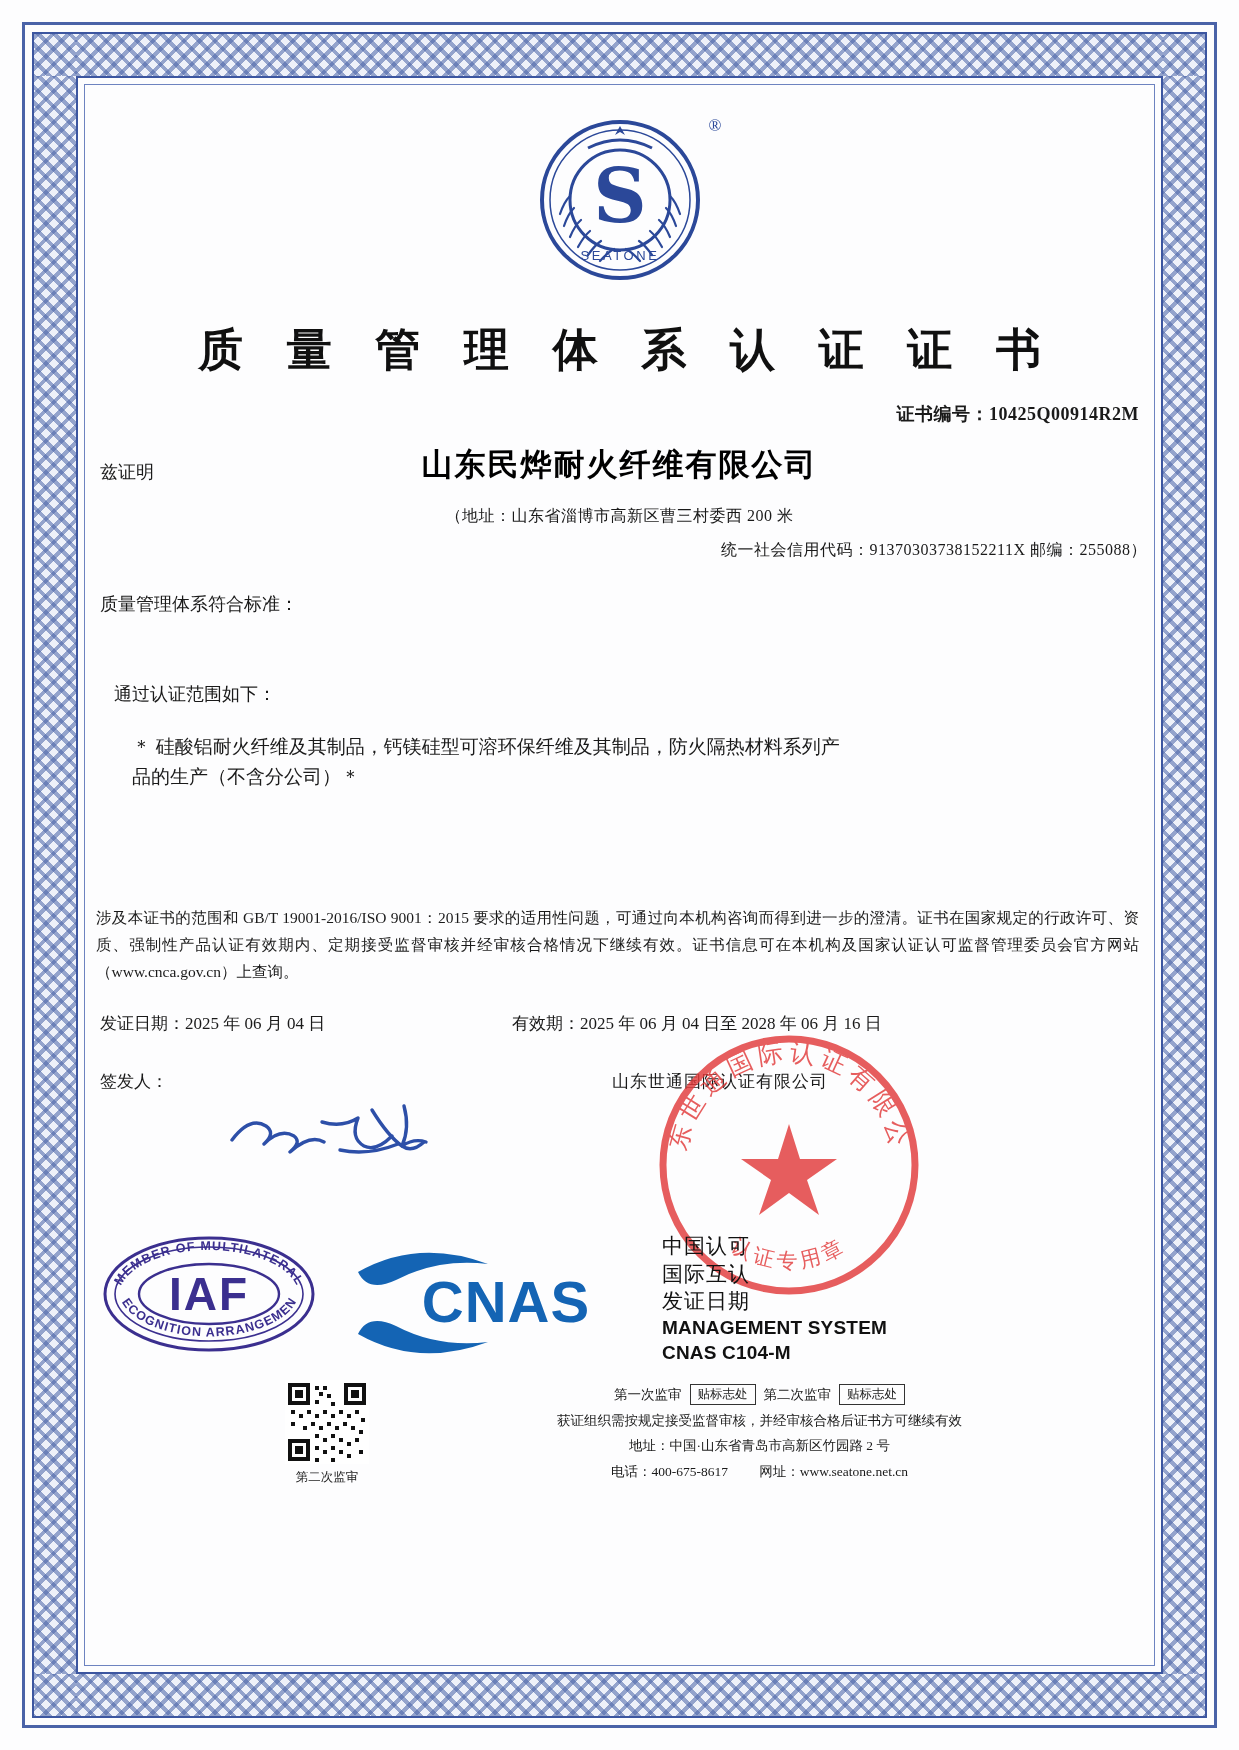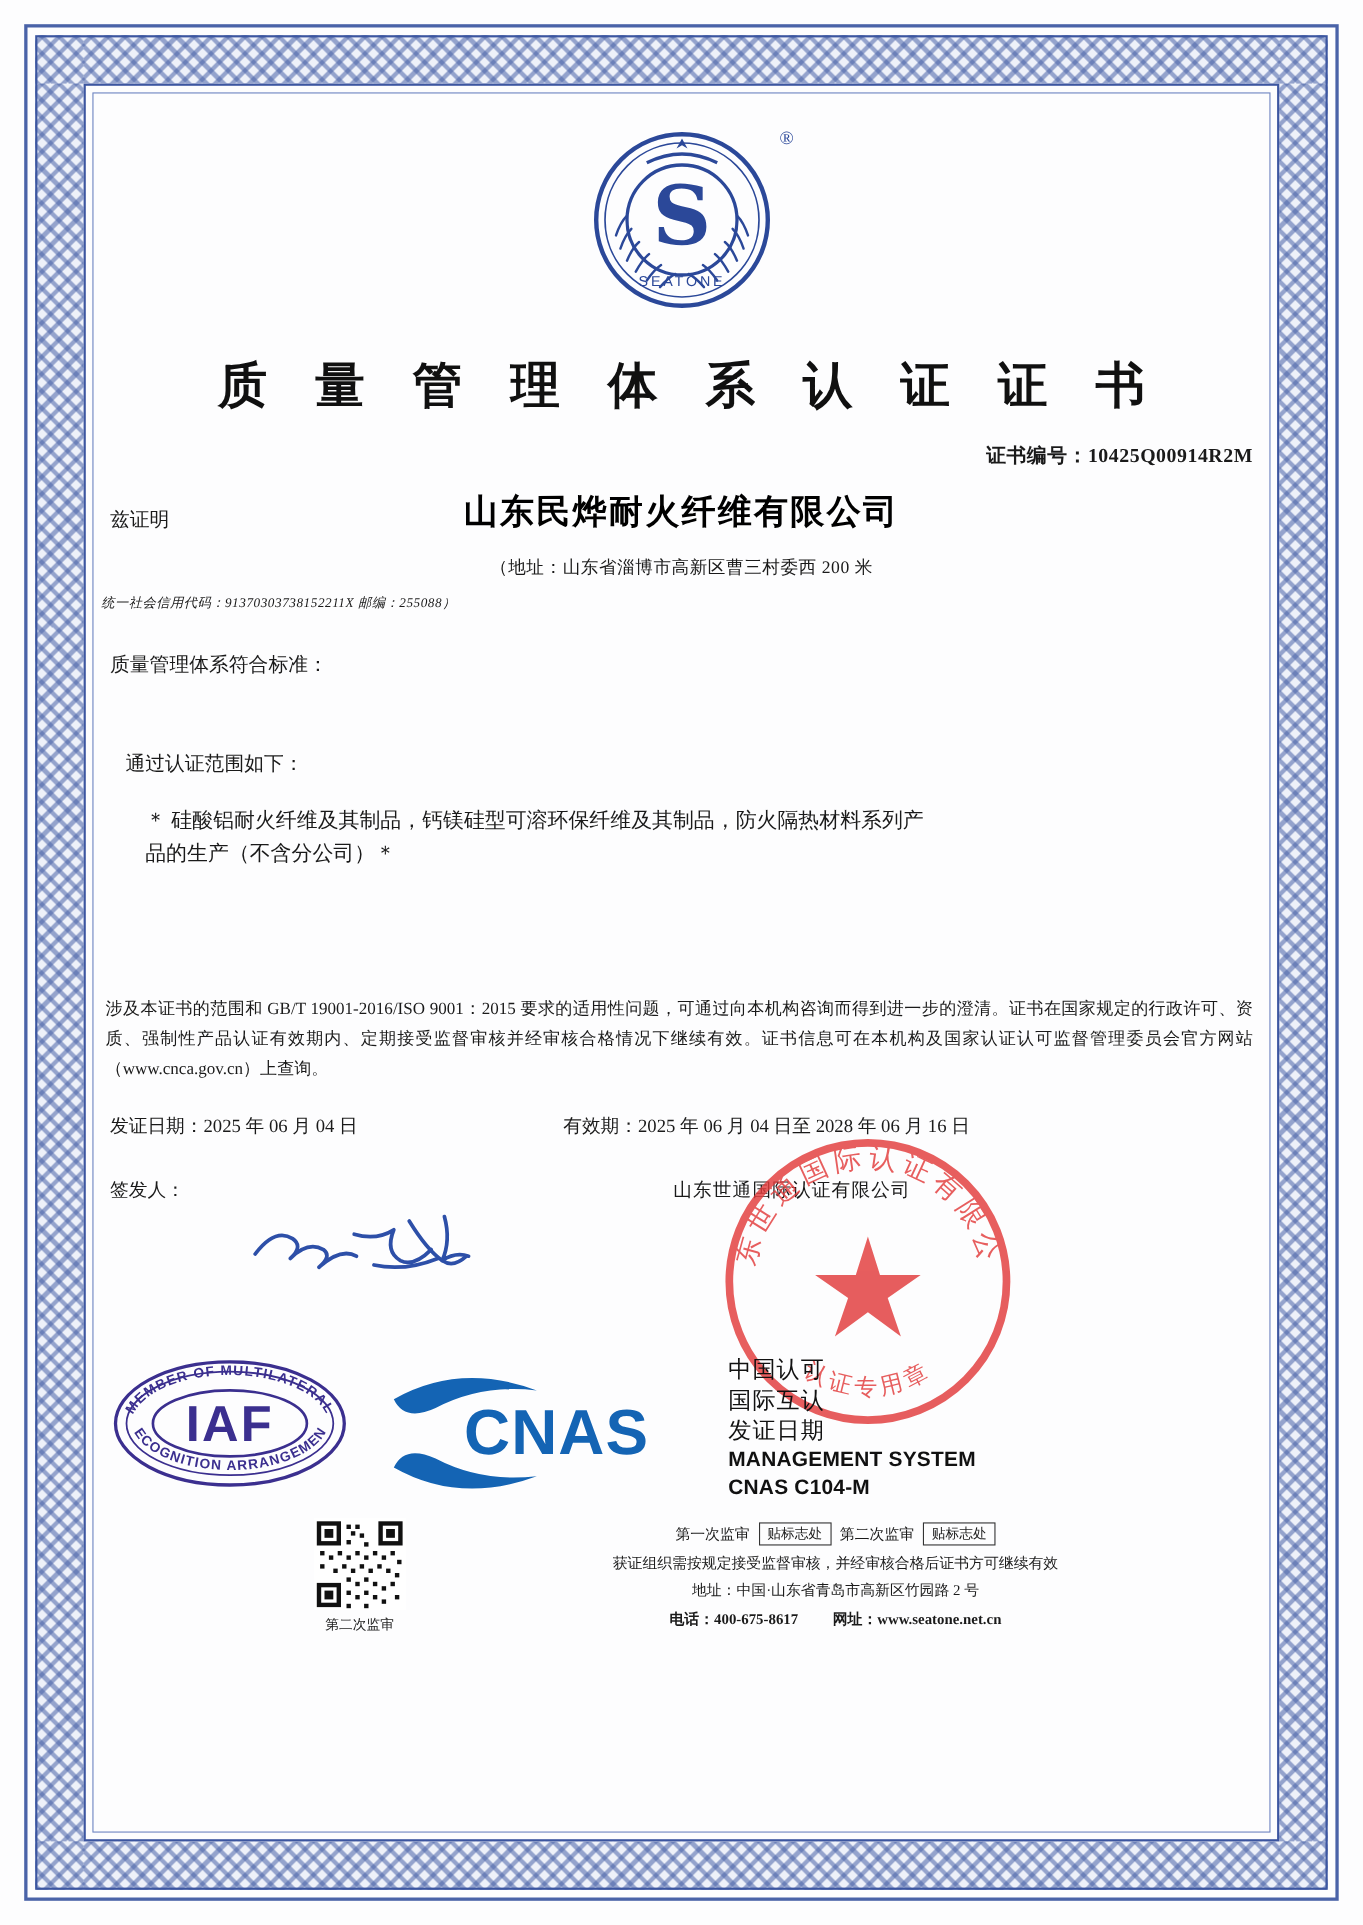--- a/index.html
+++ b/index.html
@@ -140,24 +140,23 @@
     top: 414px;
     left: 0; right: 0;
     text-align: center;
     font-size: 16px;
     letter-spacing: .5px;
   }
   .addr2 {
     position: absolute;
     top: 448px;
     left: 0; right: 0;
-    text-align: left;
-    font-size: 12px;
+    text-align: right;
+    font-size: 16px;
     letter-spacing: .5px;
-    font-style: italic;
   }
 
   .std-label {
     position: absolute;
     top: 500px;
     left: 8px;
     font-size: 18px;
   }
   .std-value {
     position: absolute;
@@ -309,21 +308,21 @@
     gap: 8px;
     font-size: 13.5px;
   }
   .box {
     border: 1px solid #333;
     padding: 2px 7px;
     font-size: 12.5px;
     line-height: 1.2;
   }
   .footer .line { display: block; }
-  .footer .contact span { margin: 0 14px; font-weight: bold; }
+  .footer .contact span { margin: 0 14px; }
 </style>
 </head>
 <body>
 
 <div class="certificate">
 
   <div class="frame-outer"></div>
   <div class="frame-band"></div>
   <div class="frame-band-inner-mask"></div>
   <div class="frame-line-a"></div>

